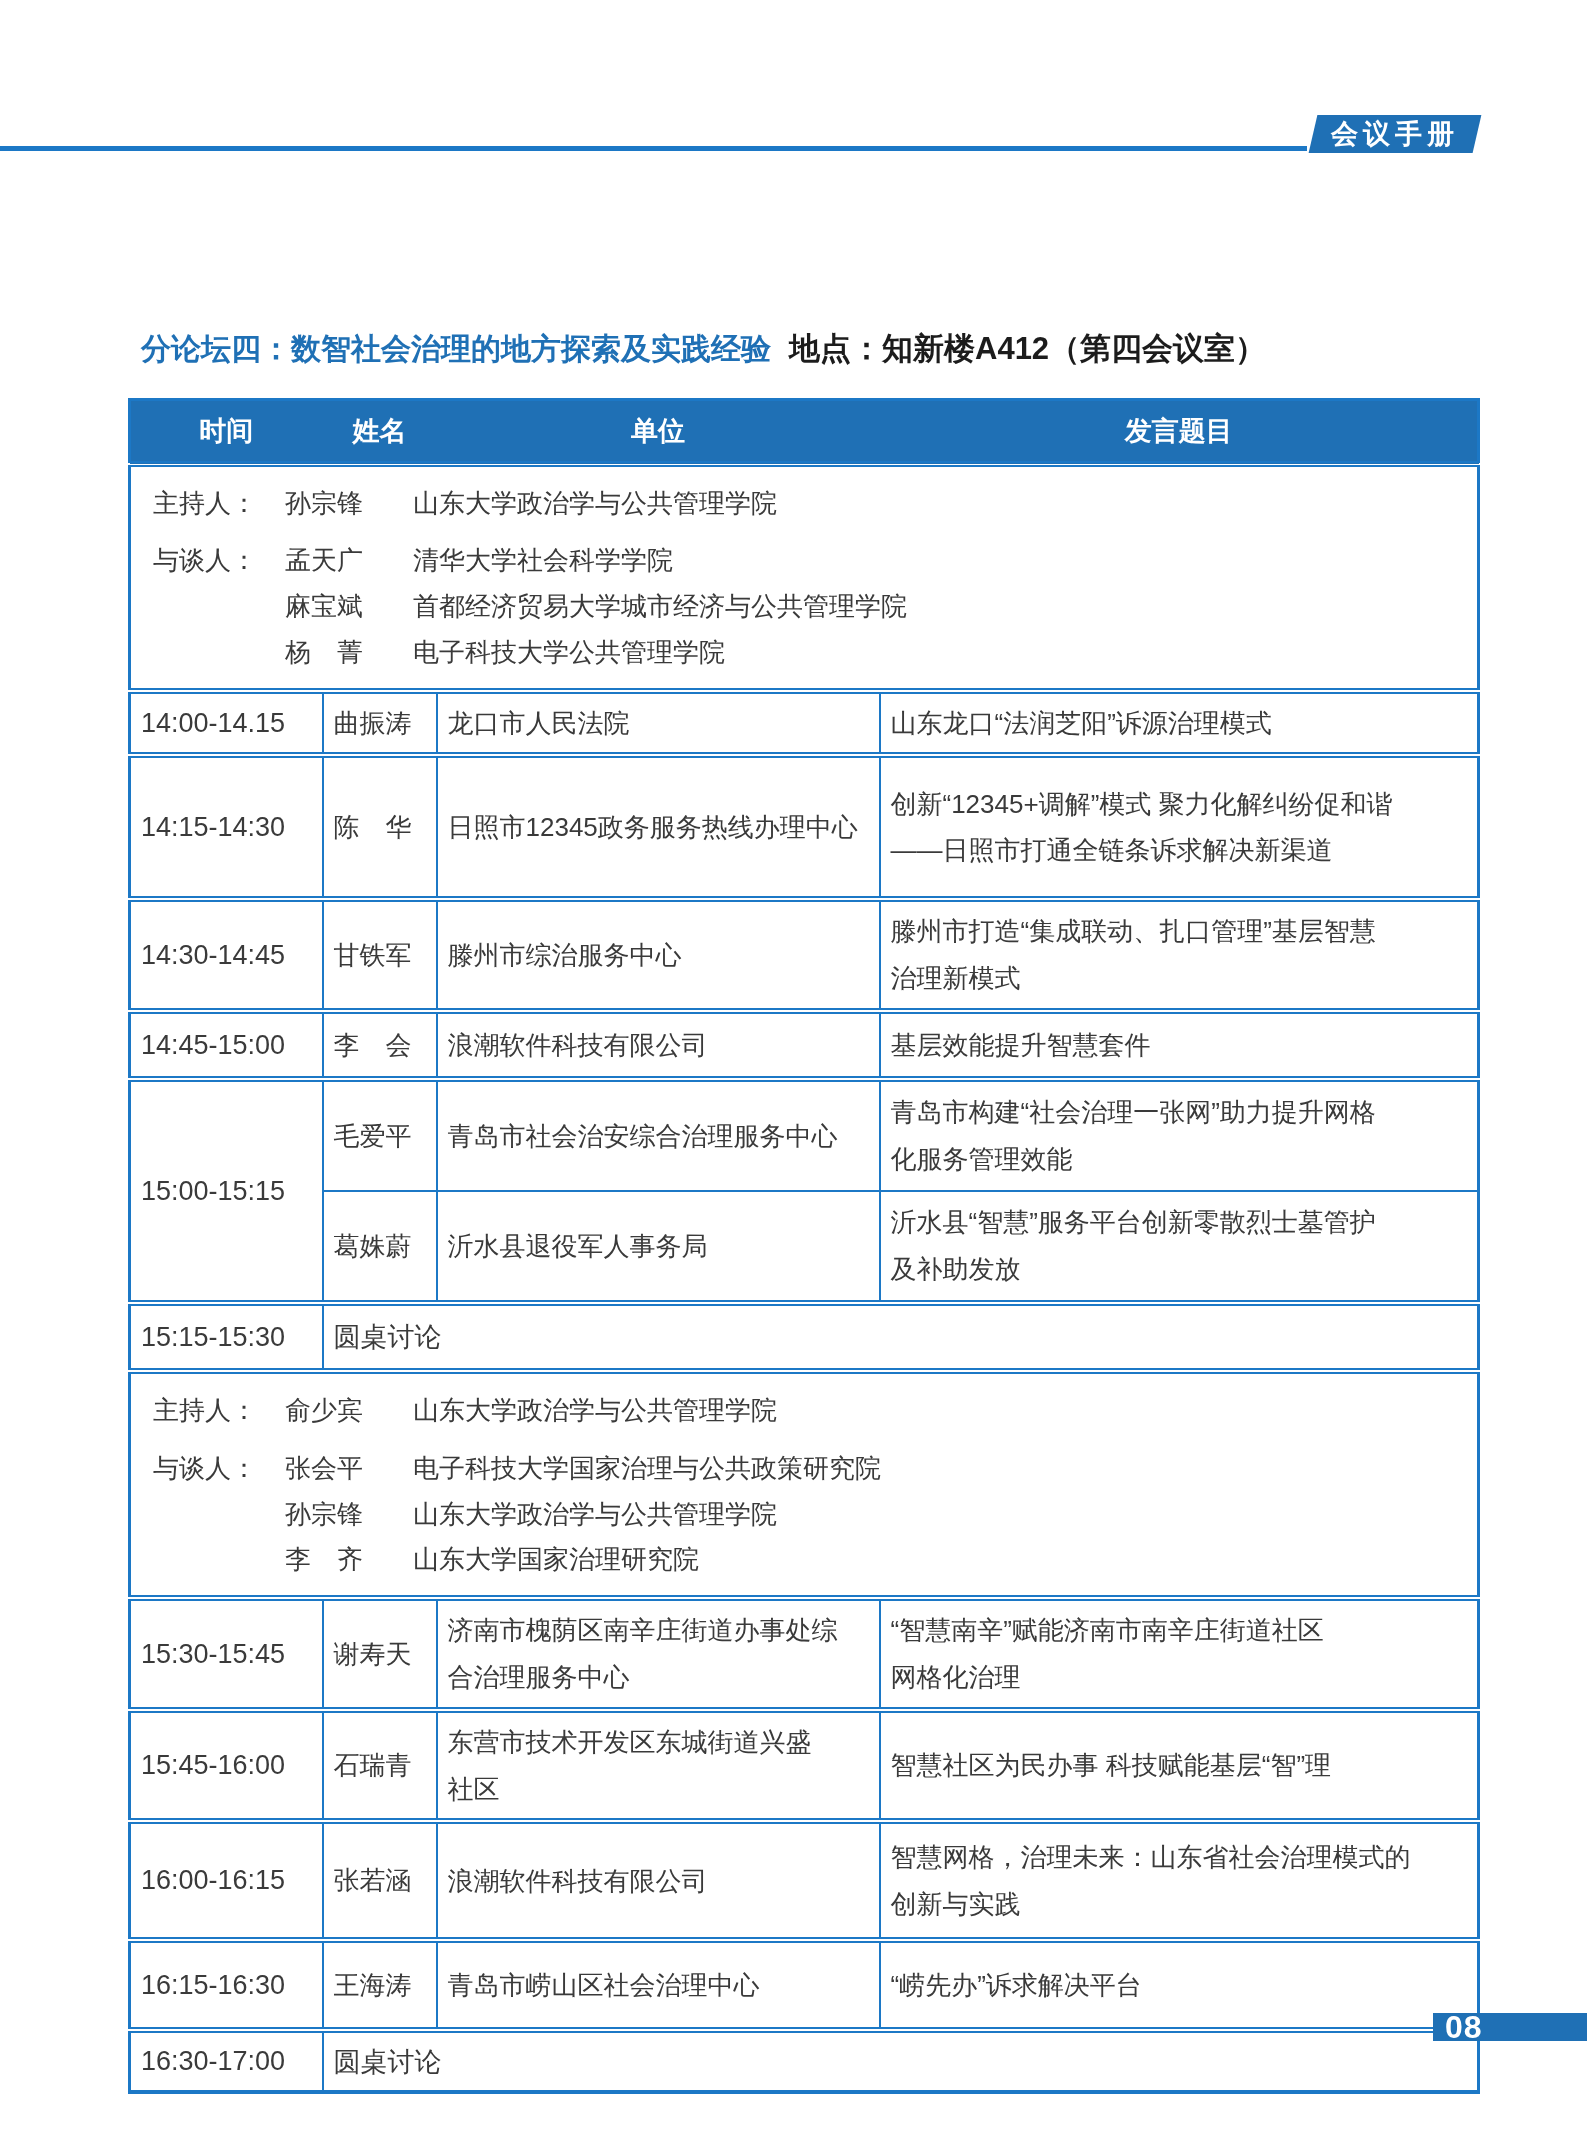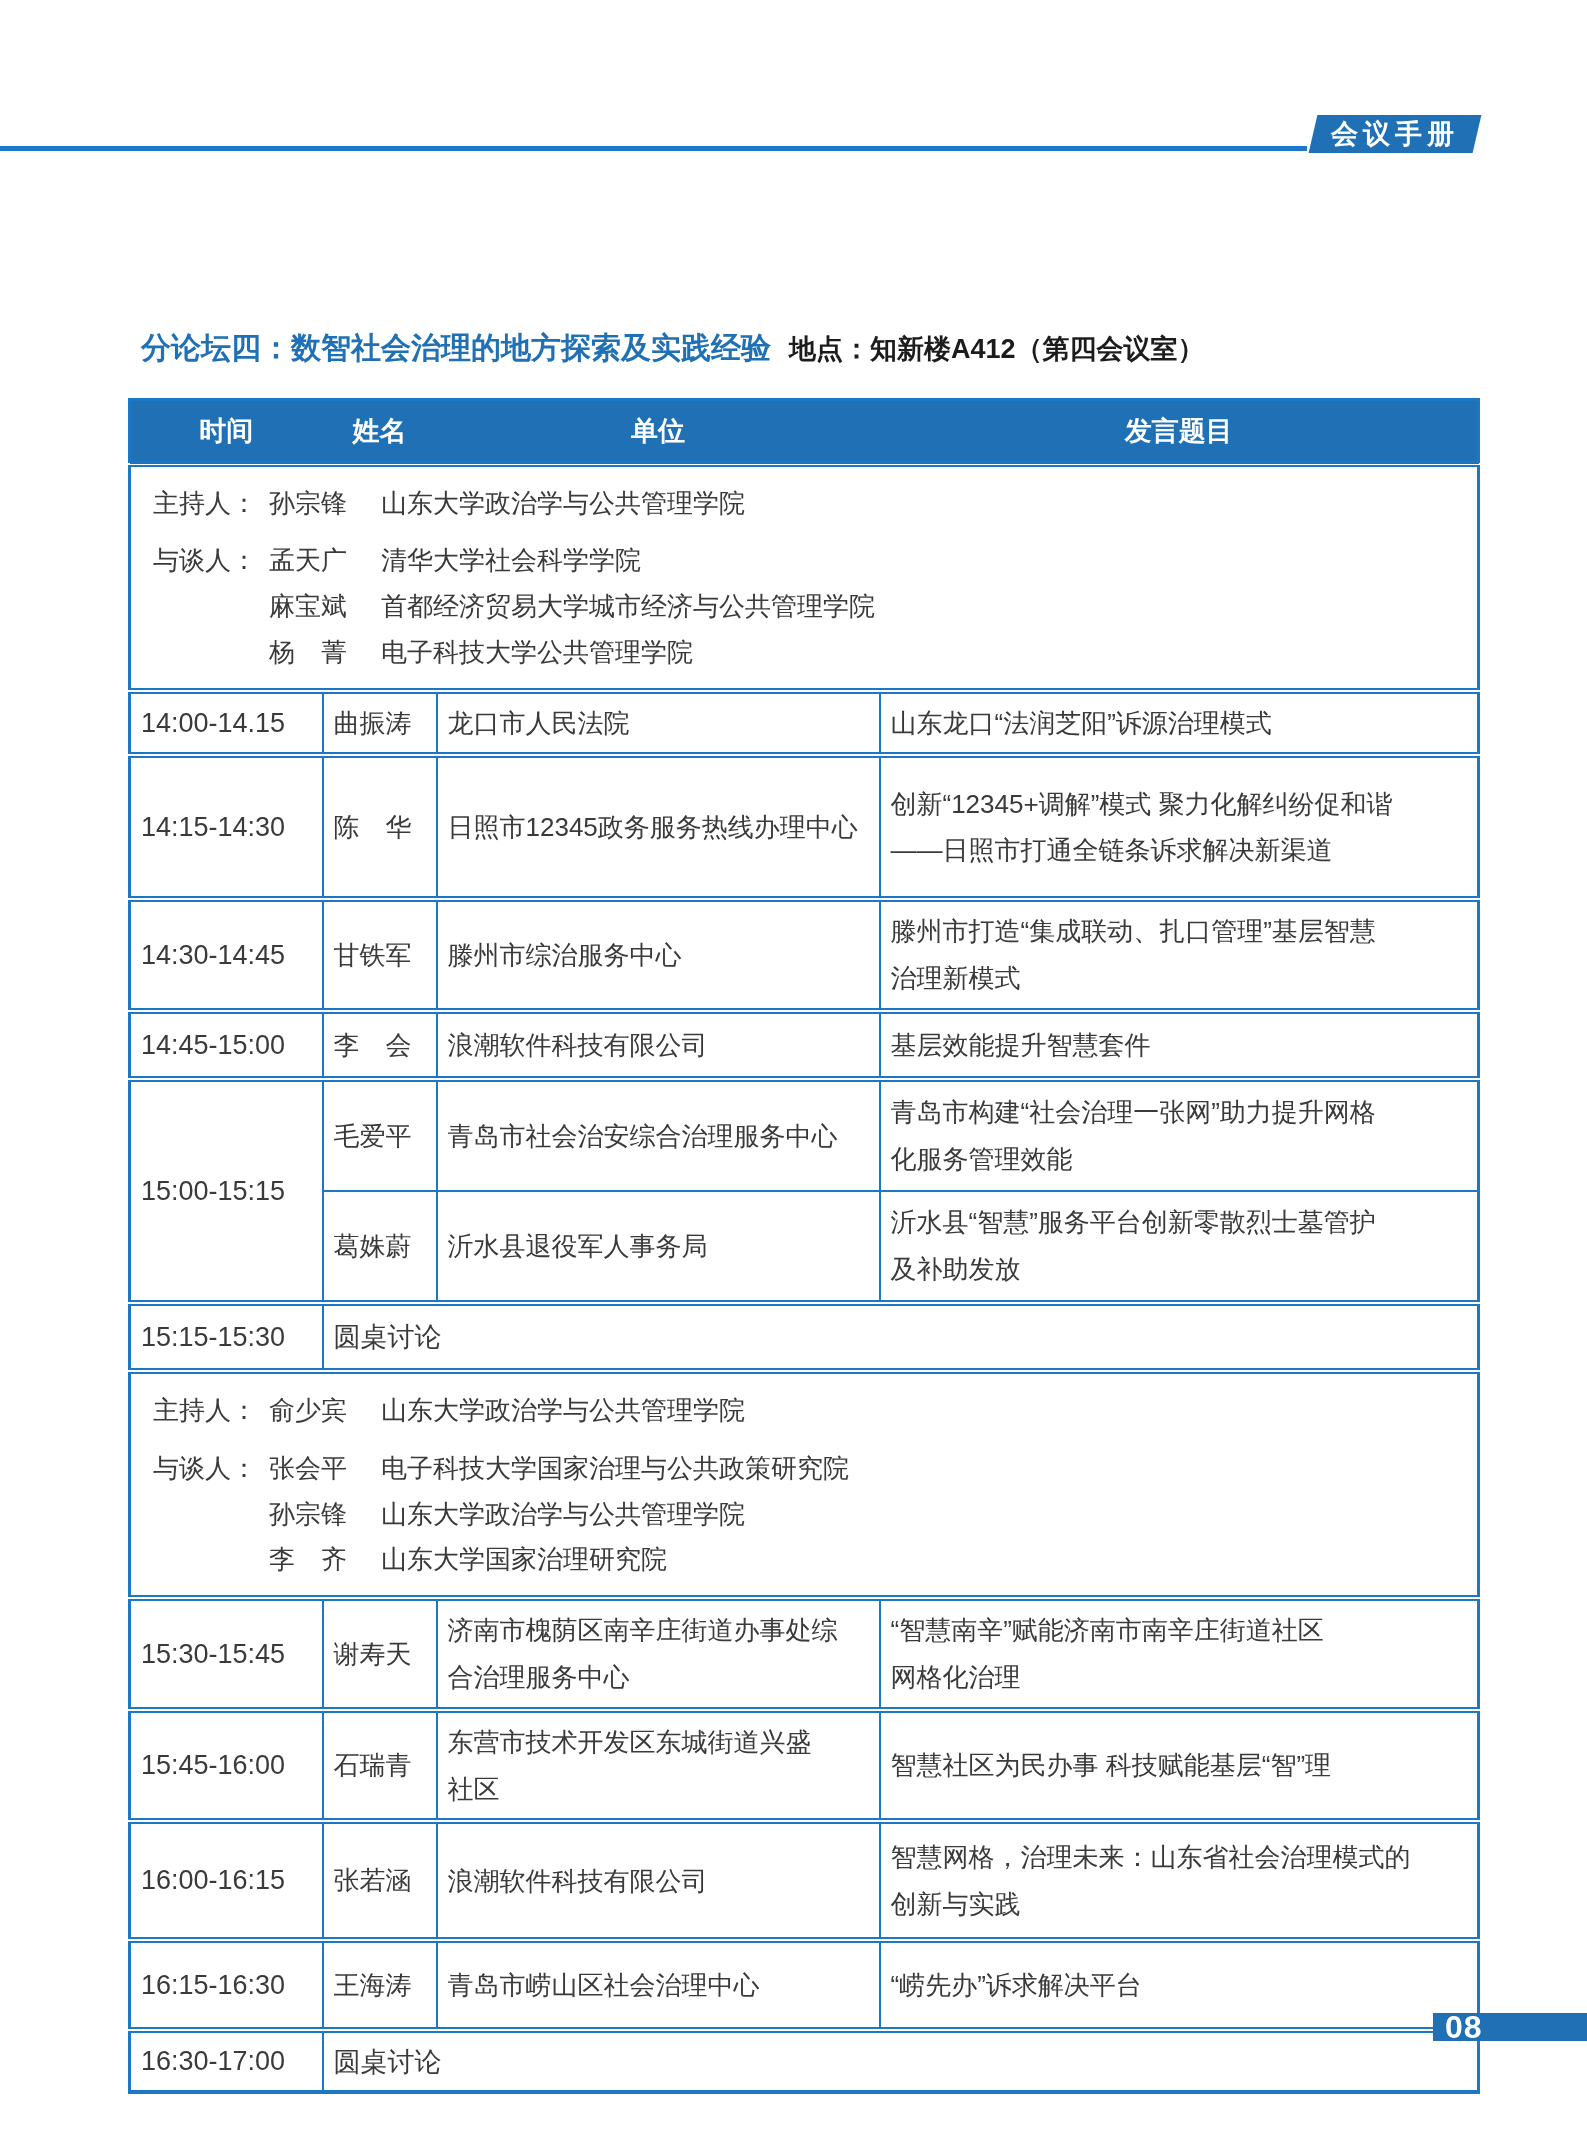--- a/index.html
+++ b/index.html
@@ -47,21 +47,21 @@
     left:141px; top:328px;
     white-space:nowrap;
   }
   .forum-title{
     color:var(--brand);
     font-size:30px;
     font-weight:bold;
   }
   .location-label{
     color:#1c1c1c;
-    font-size:27px;
+    font-size:31px;
     font-weight:bold;
     margin-left:18px;
   }
   
   table.schedule{
     position:absolute;
     left:128px; top:398px;
     width:1349px;
     table-layout:fixed;
     border-collapse:collapse;
@@ -92,21 +92,21 @@
     text-align:left;
     padding:6px 10px;
   }
   td.time{font-size:27px; white-space:nowrap;}
   td.unit, td.topic{white-space:pre-line; line-height:1.8;}
   td.round{font-size:27px;}
   td.panel{
     text-align:left;
     padding:20px 20px 18px 22px;
   }
-  .mline{display:flex; align-items:flex-end; line-height:1.3; margin-top:12px;}
+  .mline{display:flex; align-items:flex-end; line-height:1.3; margin-top:12px;gap:16px;}
   .mline:first-child{margin-top:0;}
   .mline.gap{margin-top:24px;}
   .mline .role{width:116px; flex:0 0 116px; white-space:nowrap;}
   .mline .pname{width:112px; flex:0 0 112px; white-space:nowrap;}
   .mline .porg{flex:1;}
   
   tr.sub-a td{border-bottom:2px solid var(--border);}
   tr.sub-b td{border-top:2px solid var(--border);}
   
   tr.last td{border-bottom:4px solid var(--border);}

